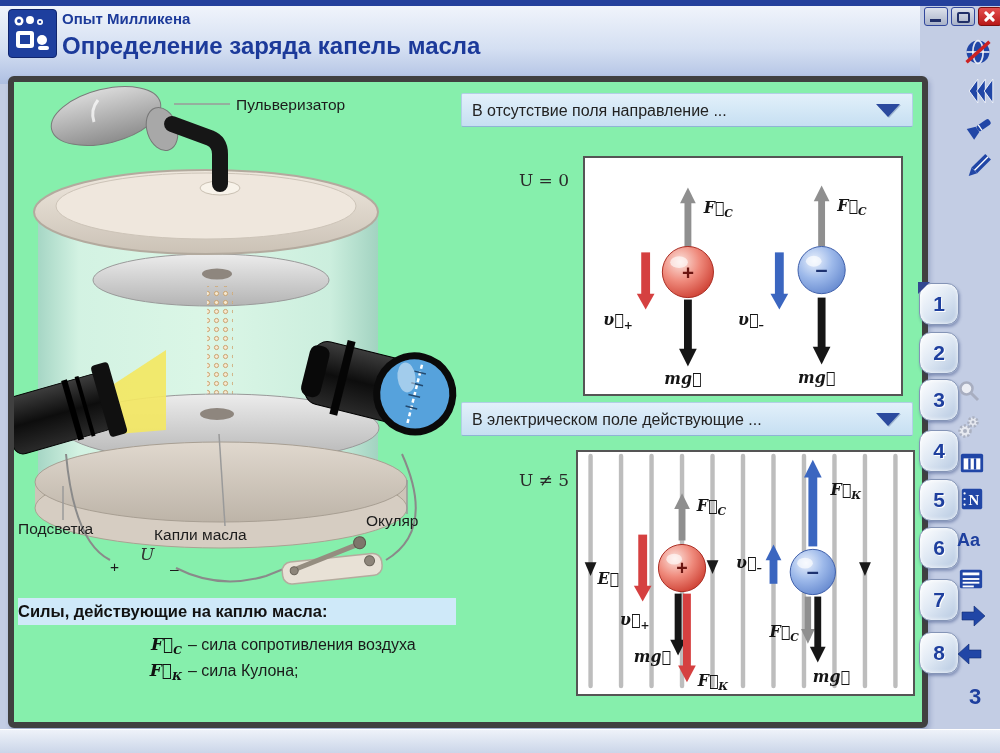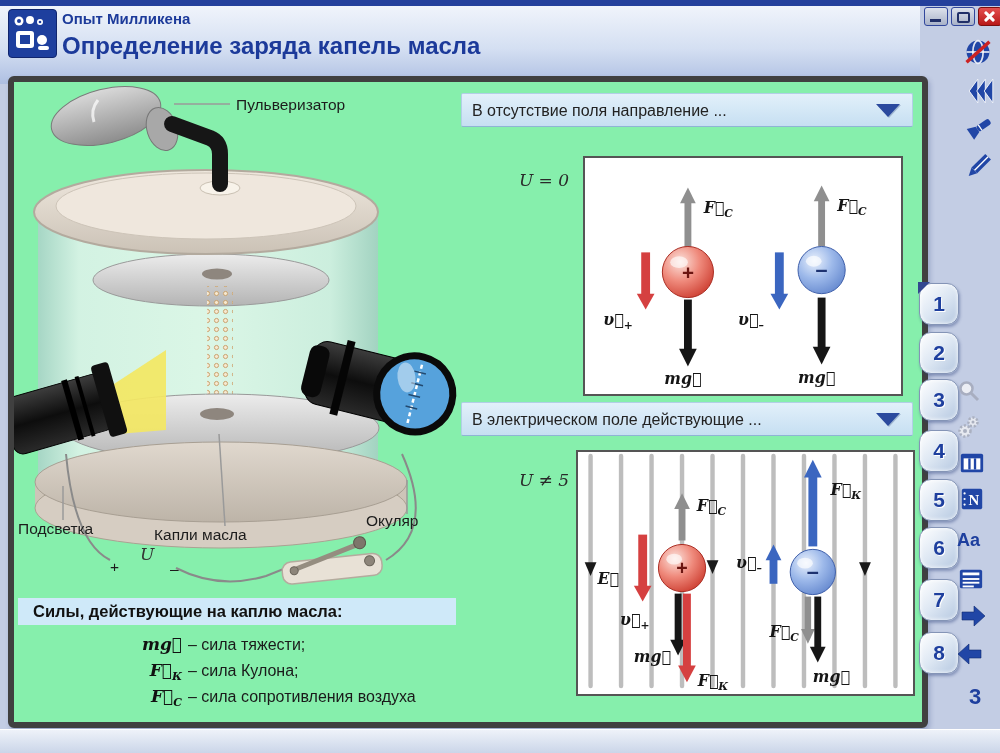--- a/index.html
+++ b/index.html
@@ -35,36 +35,36 @@
   .dd{position:absolute;left:447px;width:452px;height:34px;
       background:linear-gradient(180deg,#e2f0fa,#c6dff2);
       border:1px solid #b2cfe6;border-bottom-color:#8fb4d4;border-radius:2px;
       font-size:16px;color:#222;line-height:33px;padding-left:10px;box-sizing:border-box;}
   .dd1{top:11px;} .dd2{top:320px;}
   .tri{position:absolute;right:12px;top:10px;width:0;height:0;
        border-left:12px solid transparent;border-right:12px solid transparent;
        border-top:13px solid #2b4a9e;filter:drop-shadow(1px 1px 0 #9fb6d0);}
 
   .cond{position:absolute;width:72px;text-align:center;font-family:"DejaVu Serif",serif;
-        font-style:italic;font-size:17px;color:#2a2a2a;}
+        font-size:17px;color:#2a2a2a;}
   .c1{left:494px;top:88px;} .c2{left:494px;top:388px;}
 
   .box{position:absolute;background:#fff;border:2px solid #555;}
   .box1{left:569px;top:74px;width:316px;height:236px;}
   .box2{left:562px;top:368px;width:335px;height:242px;}
   .box svg{display:block;}
 
   svg .sym{font-family:"DejaVu Serif",serif;font-style:italic;font-weight:bold;font-size:16px;fill:#151515;}
   svg .sub{font-size:11px;}
   svg .applbl{font-family:"Liberation Sans",sans-serif;font-size:15.5px;fill:#1c1c1c;}
   svg .userif{font-family:"DejaVu Serif",serif;font-style:italic;font-size:17px;fill:#333;}
 
   
   .legend-header{position:absolute;left:4px;top:516px;width:438px;height:27px;background:#cfe9f9;
-                 font-size:16.5px;font-weight:bold;color:#111;line-height:27px;padding-left:15px;
+                 font-size:16.5px;font-weight:bold;color:#111;line-height:27px;padding-left:0;
                  box-sizing:border-box;white-space:nowrap;}
   .legend-rows{position:absolute;left:128px;top:549px;width:330px;}
   .lrow{height:26px;line-height:26px;white-space:nowrap;font-size:16px;color:#1a1a1a;}
   .lsym{display:inline-block;width:40px;text-align:right;font-family:"DejaVu Serif",serif;
         font-style:italic;font-weight:bold;font-size:17px;color:#111;}
   .lsym sub{font-size:11px;}
   .ldesc{margin-left:6px;}
 
   
   .numbtn{position:absolute;left:919px;width:38px;height:40px;border:1.5px solid #8494b6;
@@ -363,23 +363,22 @@
           <circle cx="238" cy="122" r="23" fill="url(#blueGrad)" stroke="#3c5da8"></circle>
           <ellipse cx="230" cy="113" rx="8" ry="5.5" fill="rgba(255,255,255,0.65)"></ellipse>
           <text x="238" y="129" text-anchor="middle" font-size="22" font-weight="bold" fill="#1d3270">–</text>
           <text class="sym" x="238" y="234">mg⃗</text>
         </g>
       </svg>
     </div>
 
     <div class="legend-header">Силы, действующие на каплю масла:</div>
     <div class="legend-rows">
-      <div class="lrow"><span class="lsym"><span>mg⃗</span><sub></sub></span><span class="ldesc">– сила тяжести;</span></div>
+      <div class="lrow"><span class="lsym"><span>F⃗</span><sub>С</sub></span><span class="ldesc">– сила сопротивления воздуха</span></div>
       <div class="lrow"><span class="lsym"><span>F⃗</span><sub>К</sub></span><span class="ldesc">– сила Кулона;</span></div>
-      <div class="lrow"><span class="lsym"><span>F⃗</span><sub>С</sub></span><span class="ldesc">– сила сопротивления воздуха</span></div>
     </div>
   </div>
 
   <div class="sic" style="left:962px;top:36px;">
     <svg width="32" height="32" viewBox="0 0 28 28">
       <circle cx="14" cy="14" r="10" fill="#2146a6"></circle>
       <ellipse cx="14" cy="14" rx="4.5" ry="10" fill="none" stroke="rgba(255,255,255,0.85)" stroke-width="1.5"></ellipse>
       <line x1="4" y1="14" x2="24" y2="14" stroke="rgba(255,255,255,0.85)" stroke-width="1.5"></line>
       <line x1="4" y1="23" x2="24" y2="5" stroke="#cc2222" stroke-width="3"></line>
     </svg>

